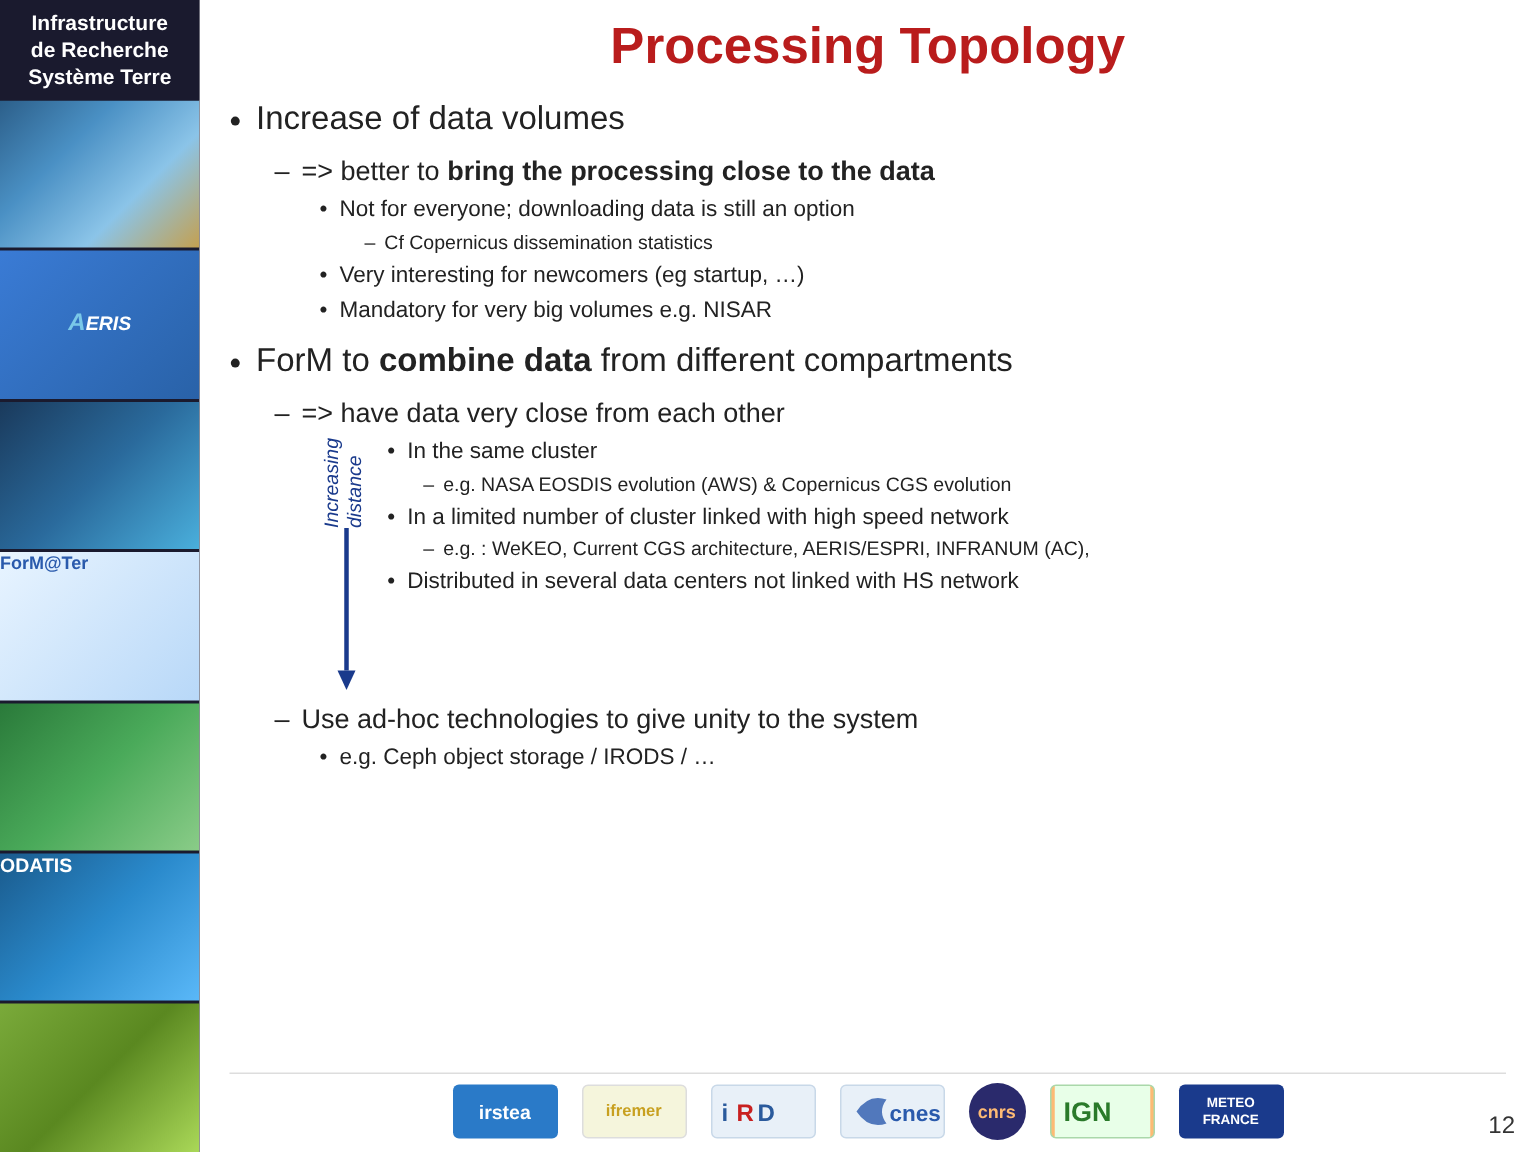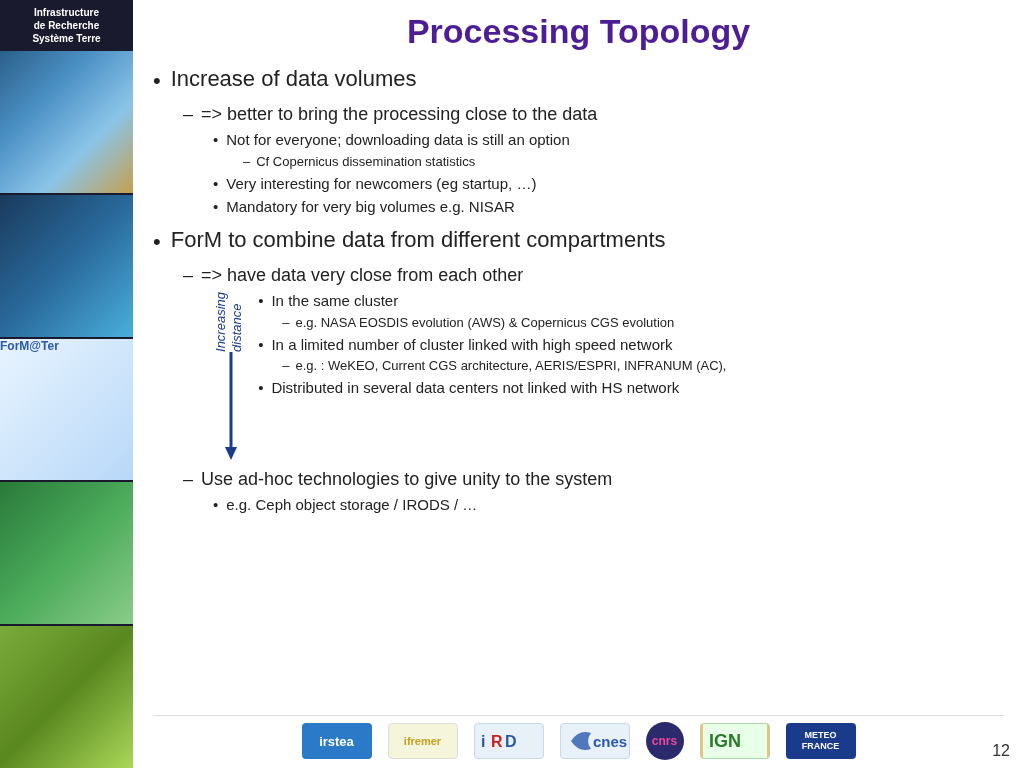--- a/index.html
+++ b/index.html
@@ -22,21 +22,21 @@
       flex-direction: column;
       overflow: hidden;
     }
     .sidebar-top {
       background: #1a1a2e;
       padding: 6px;
       text-align: center;
     }
     .sidebar-top-title {
       color: #fff;
-      font-size: 10px;
+      font-size: 14px;
       font-weight: bold;
       line-height: 1.3;
     }
     .sidebar-images {
       flex: 1;
       display: flex;
       flex-direction: column;
       gap: 2px;
       overflow: hidden;
     }
@@ -90,21 +90,21 @@
       padding: 12px 20px 8px 20px;
       position: relative;
       display: flex;
       flex-direction: column;
     }
 
     .slide-title {
       text-align: center;
       font-size: 34px;
       font-weight: bold;
-      color: #4c1d95;
+      color: #b91c1c;
       margin-bottom: 12px;
       font-family: Arial, sans-serif;
     }
 
     .content {
       flex: 1;
       font-size: 16px;
       line-height: 1.45;
       color: #222;
     }
@@ -149,21 +149,21 @@
       display: flex;
       align-items: flex-start;
       margin-left: 90px;
       margin-bottom: 1px;
       font-size: 13px;
     }
     .bullet-l4 .dash-sm {
       margin-right: 6px;
     }
 
-    .bold { font-weight: normal; }
+    .bold { font-weight: bold; }
 
     
     .arrow-section {
       display: flex;
       align-items: flex-start;
       margin-left: 60px;
       position: relative;
     }
     .arrow-container {
       display: flex;
@@ -203,21 +203,21 @@
       justify-content: center;
       font-size: 11px;
       font-weight: bold;
       border-radius: 4px;
       overflow: hidden;
     }
     .logo-irstea { background: #2a7ac8; color: #fff; font-size: 13px; }
     .logo-ifremer { background: #f5f5dc; color: #c8a020; border: 1px solid #ddd; font-size: 11px; }
     .logo-ird { background: #e8f0f8; color: #2a5a9c; border: 1px solid #c8d8e8; font-size: 10px; }
     .logo-cnes { background: #e8f0f8; color: #2a5a9c; border: 1px solid #c8d8e8; font-size: 13px; }
-    .logo-cnrs { background: #2a2a6c; color: #ec4899; border-radius: 50%; width: 36px; height: 36px; font-size: 12px; }
+    .logo-cnrs { background: #2a2a6c; color: #fdba74; border-radius: 50%; width: 36px; height: 36px; font-size: 12px; }
     .logo-ign { background: #fdba74; color: #2a7a2a; border: 1px solid #aad8aa; }
     .logo-meteo { background: #1a3a8c; color: #fff; font-size: 10px; text-align: center; }
 
     .page-number {
       position: absolute;
       bottom: 8px;
       right: 14px;
       font-size: 16px;
       color: #333;
     }
@@ -228,25 +228,31 @@
 <div class="sidebar">
   <div class="sidebar-top">
     <div class="sidebar-top-title">
       <span>Infrastructure</span><br>
       <span>de Recherche</span><br>
       <span>Système Terre</span>
     </div>
   </div>
   <div class="sidebar-images">
     <div class="sidebar-img-block img-satellite"></div>
+    <div class="sidebar-img-block img-aeris">
+      <div class="aeris-label"><span class="aeris-a">A</span>ERIS</div>
+    </div>
     <div class="sidebar-img-block img-radar"></div>
     <div class="sidebar-img-block img-formar">
       <div class="formar-label">ForM@Ter</div>
     </div>
     <div class="sidebar-img-block img-green"></div>
+    <div class="sidebar-img-block img-odatis">
+      <div class="odatis-label">ODATIS</div>
+    </div>
     <div class="sidebar-img-block img-fields"></div>
   </div>
 </div>
 
 <div class="main">
   <h1 class="slide-title">Processing Topology</h1>
 
   <div class="content">
 
     <div class="bullet-l1">

